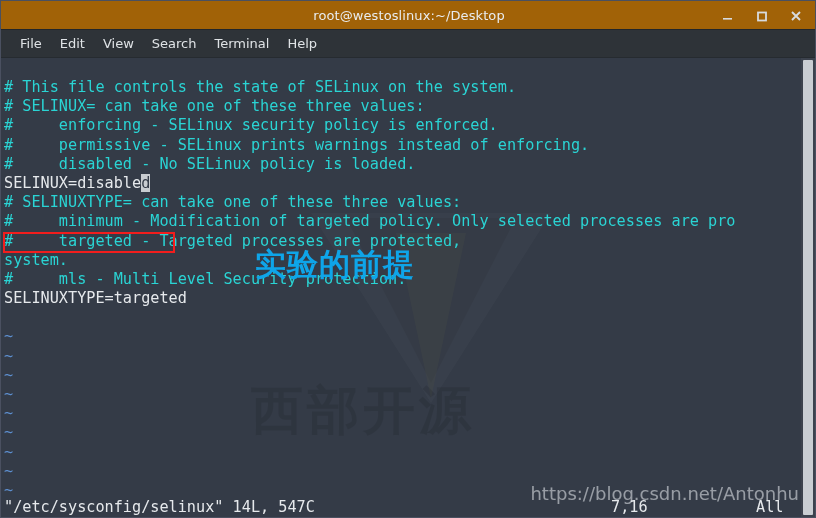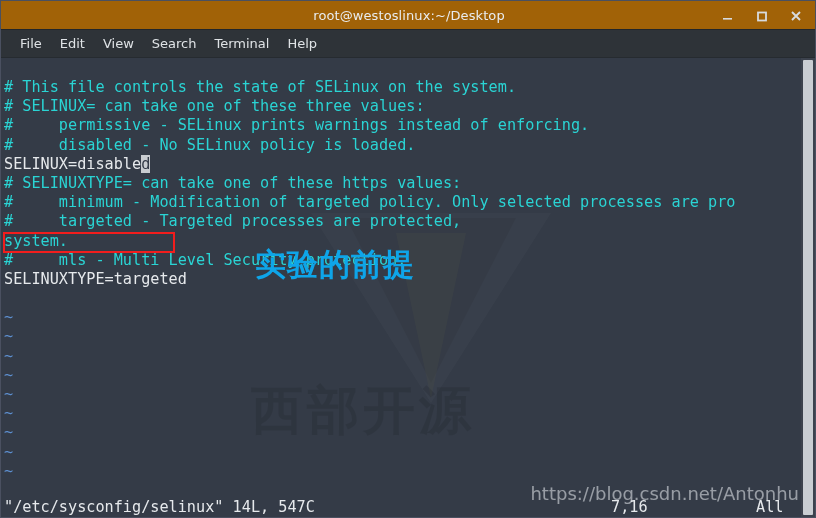--- a/index.html
+++ b/index.html
@@ -268,24 +268,25 @@
       <svg class="wm-arrow" viewBox="0 0 260 230">
         <polygon points="130,230 10,40 250,40" fill="rgba(255,255,255,0.045)"></polygon>
         <polygon points="130,210 45,45 215,45" fill="rgba(0,0,0,0.10)"></polygon>
         <polygon points="130,225 95,60 165,60" fill="rgba(160,150,60,0.10)"></polygon>
       </svg>
       <div class="wm-logo">西部开源</div>
 
       <div class="lines">
           <div class="line "># This file controls the state of SELinux on the system.</div>
           <div class="line "># SELINUX= can take one of these three values:</div>
+          <div class="line ">#     enforcing - SELinux security policy is enforced.</div>
           <div class="line ">#     permissive - SELinux prints warnings instead of enforcing.</div>
           <div class="line ">#     disabled - No SELinux policy is loaded.</div>
           <div class="line plain">SELINUX=disable<span class="cursor">d</span></div>
-          <div class="line "># SELINUXTYPE= can take one of these https values:</div>
+          <div class="line "># SELINUXTYPE= can take one of these three values:</div>
           <div class="line ">#     minimum - Modification of targeted policy. Only selected processes are pro</div>
           <div class="line ">#     targeted - Targeted processes are protected,</div>
           <div class="line ">system.</div>
           <div class="line ">#     mls - Multi Level Security protection.</div>
           <div class="line plain">SELINUXTYPE=targeted</div>
           <div class="line plain"> </div>
           <div class="line tilde">~</div>
           <div class="line tilde">~</div>
           <div class="line tilde">~</div>
           <div class="line tilde">~</div>

